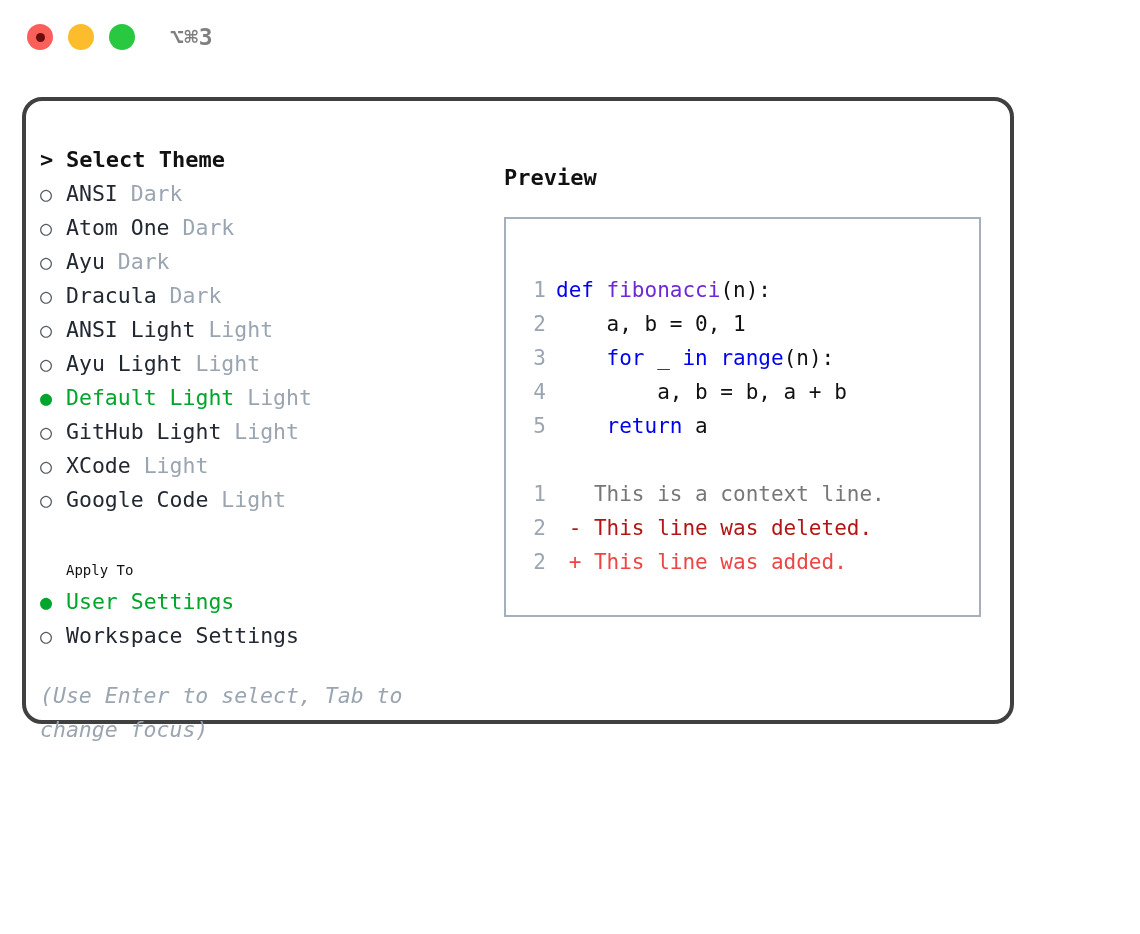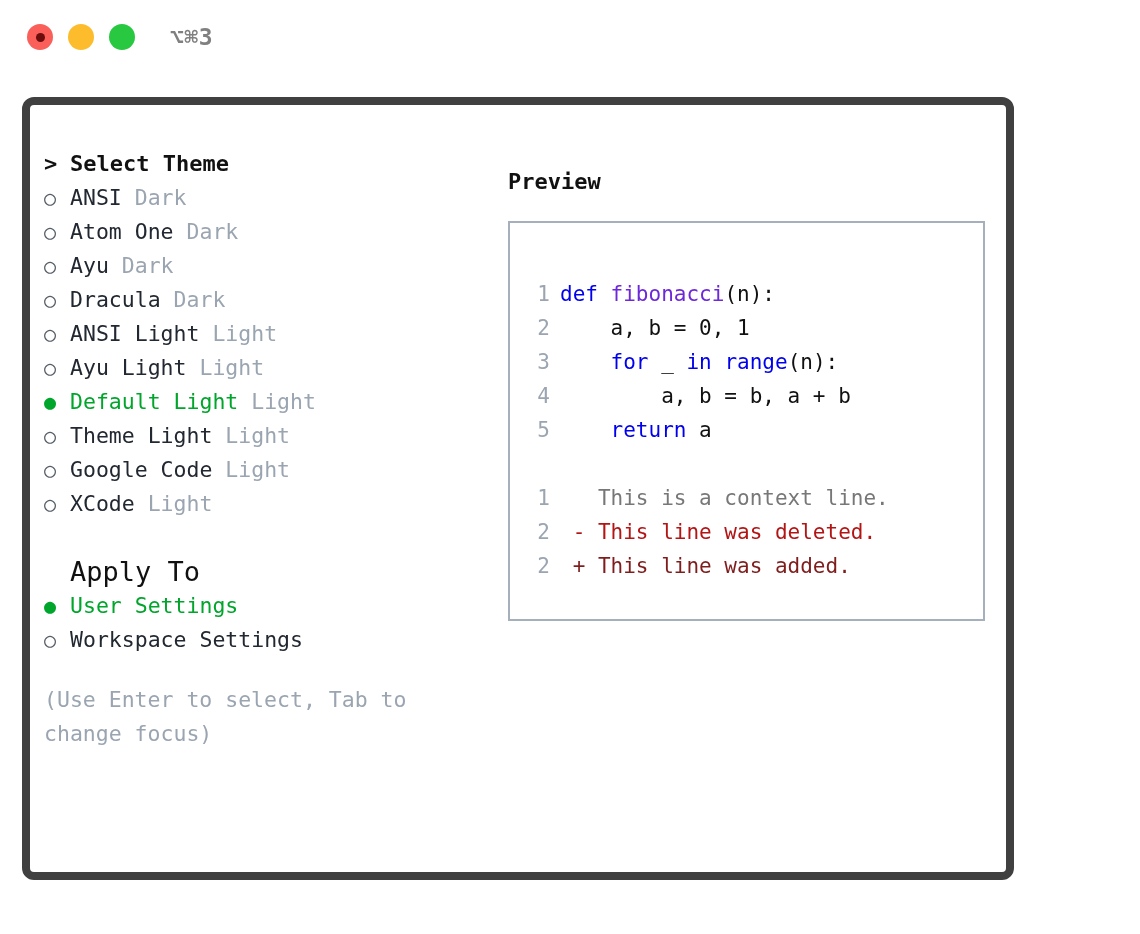--- a/index.html
+++ b/index.html
@@ -67,23 +67,23 @@
     line-height: 26px;
     white-space: nowrap;
   }
 
   
   .panel {
     position: absolute;
     left: 22px;
     top: 97px;
     width: 992px;
-    height: 783px;
-    border: 8px solid #404040;
-    border-radius: 12px;
+    height: 627px;
+    border: 4px solid #404040;
+    border-radius: 20px;
     box-sizing: border-box;
     background: #ffffff;
   }
 
   .columns {
     position: absolute;
     left: 0; top: 0;
     width: 100%; height: 100%;
   }
 
@@ -127,29 +127,30 @@
     color: #00a52b;
   }
   .category {
     color: #9aa5b1;
   }
   .spacer-row {
     height: 34px;
   }
   .apply-heading {
     color: #111111;
-    font-size: 27px;
+    font-size: 14px;
   }
   .hint {
     margin-top: 26px;
     color: #9aa5b1;
     font-size: 21.5px;
     line-height: 34px;
     width: 410px;
     white-space: pre-wrap;
+    font-style: italic;
   }
 
   
   .right-col {
     position: absolute;
     left: 478px;
     top: 60px;
     width: 500px;
   }
   .preview-title {
@@ -185,21 +186,21 @@
     text-align: right;
     color: #9aa5b1;
     margin-right: 10px;
   }
   .blank-line { height: 34px; }
   .tok-kw   { color: #0000ee; }
   .tok-fn   { color: #6d28d9; }
   .tok-plain{ color: #111111; }
   .diff-ctx { color: #777777; }
   .diff-del { color: #b31414; }
-  .diff-add { color: #7f1d1d; margin-top: 15px; }
+  .diff-add { color: #ef4444; margin-top: 15px; }
 </style>
 </head>
 <body>
 
 <div class="window">
 
   <div class="titlebar">
     <div class="traffic">
       <span class="dot red"></span>
       <span class="dot yellow"></span>
@@ -218,23 +219,23 @@
         </div>
 
         <div id="theme-list">
             <div class="row"><span class="marker">○</span><span class="label">ANSI</span><span class="category"> Dark</span></div>
             <div class="row"><span class="marker">○</span><span class="label">Atom One</span><span class="category"> Dark</span></div>
             <div class="row"><span class="marker">○</span><span class="label">Ayu</span><span class="category"> Dark</span></div>
             <div class="row"><span class="marker">○</span><span class="label">Dracula</span><span class="category"> Dark</span></div>
             <div class="row"><span class="marker">○</span><span class="label">ANSI Light</span><span class="category"> Light</span></div>
             <div class="row"><span class="marker">○</span><span class="label">Ayu Light</span><span class="category"> Light</span></div>
             <div class="row"><span class="marker sel">●</span><span class="label sel">Default Light</span><span class="category"> Light</span></div>
-            <div class="row"><span class="marker">○</span><span class="label">Theme Light</span><span class="category"> Light</span></div>
+            <div class="row"><span class="marker">○</span><span class="label">GitHub Light</span><span class="category"> Light</span></div>
+            <div class="row"><span class="marker">○</span><span class="label">XCode</span><span class="category"> Light</span></div>
             <div class="row"><span class="marker">○</span><span class="label">Google Code</span><span class="category"> Light</span></div>
-            <div class="row"><span class="marker">○</span><span class="label">XCode</span><span class="category"> Light</span></div>
           </div>
 
         <div class="spacer-row"></div>
 
         <div class="row">
           <span class="prefix"></span><span class="apply-heading">Apply To</span>
         </div>
 
         <div id="apply-list">
             <div class="row"><span class="marker sel">●</span><span class="label sel">User Settings</span></div>

